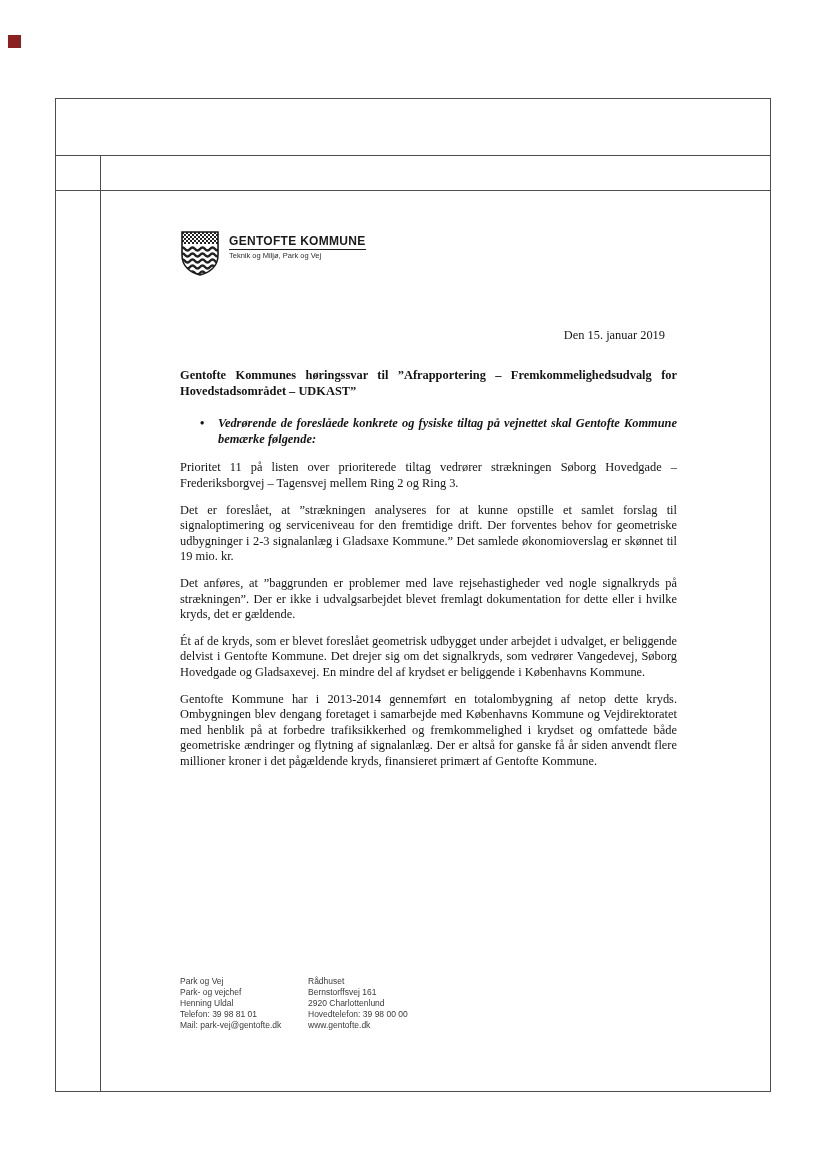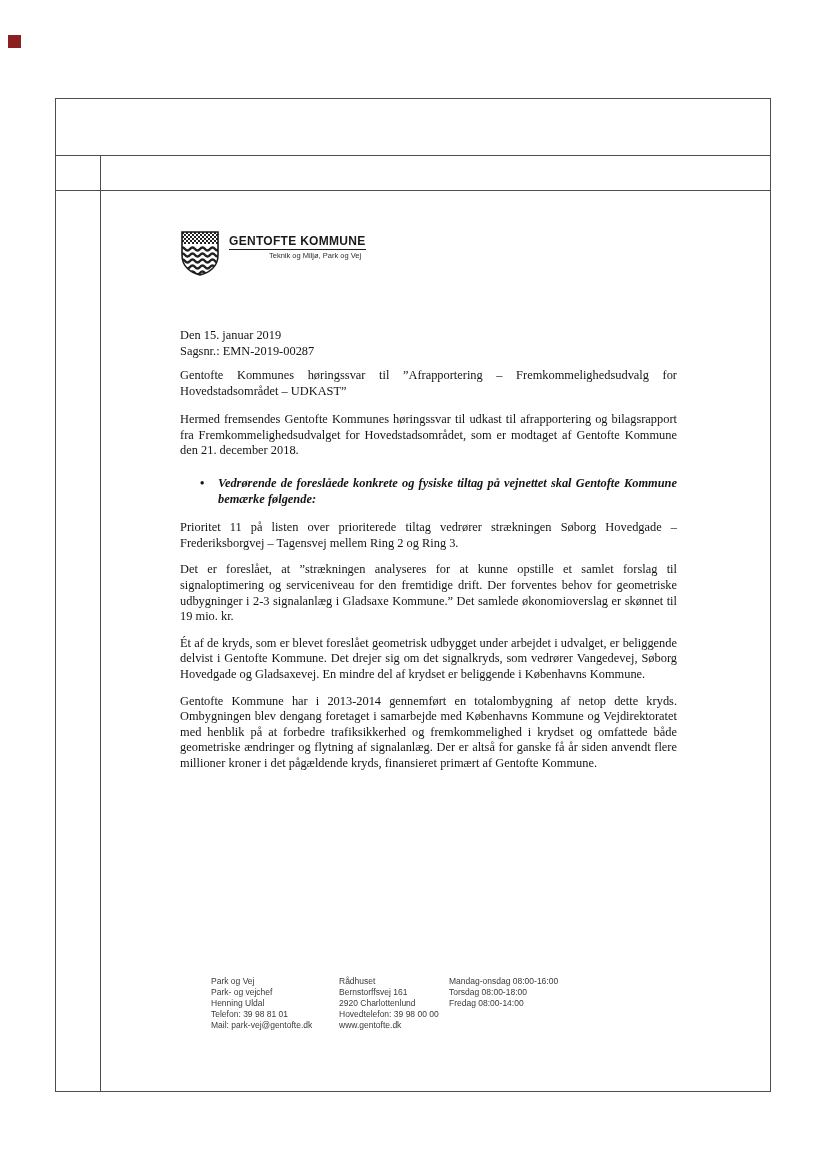--- a/index.html
+++ b/index.html
@@ -47,57 +47,56 @@
     letter-spacing: 0.3px; color: #1a1a1a;
     display: inline-block;
     border-bottom: 1px solid #1a1a1a;
     padding-bottom: 1px;
     text-align: center;
   }
   .org-dept {
     font-family: "Liberation Sans", sans-serif;
     font-size: 7.5px; line-height: 9px; color: #2e2e2e;
     margin-top: 1px;
-    margin-left: 40px;
   }
 
   
   .date-block {
-    position: absolute; left: 80px; top: 138px; width: 497px;
-    text-align: left;
+    position: absolute; left: 68px; top: 138px; width: 497px;
+    text-align: right;
     font-size: 12.4px; line-height: 15.6px;
   }
 
   
   .letter-body {
     position: absolute; left: 80px; top: 178px; width: 497px;
     font-size: 12.4px; line-height: 15.6px;
     text-align: justify;
   }
   .letter-title {
-    font-size: 12.4px; font-weight: normal;
+    font-size: 12.4px; font-weight: bold;
     margin: 0 0 13px 0;
   }
   .letter-body p { margin: 0 0 11px 0; }
   .bullet-item {
     display: flex; margin: 17px 0 13px 0;
     padding-left: 20px; font-weight: bold;
   }
   .bullet-dot { width: 18px; flex: 0 0 18px; }
   .bullet-text { flex: 1; font-style: italic; }
 
   
   .letter-footer {
     position: absolute; left: 80px; top: 786px; width: 560px;
     display: flex;
     font-family: "Liberation Sans", sans-serif;
     font-size: 8.5px; line-height: 11px; color: #3a3a3a;
     text-align: left;
   }
-  .f-col1 { width: 128px; margin-left: 31px; }
+  .f-col1 { width: 128px; }
   .f-col2 { width: 110px; }
   .f-col3 { width: 209px; }
   .f-col4 { flex: 1; }
 </style>
 </head>
 <body>
 
 <div class="corner-mark"></div>
 
 <div class="frame">
@@ -132,54 +131,48 @@
       <path d="M2,2 h36 v23 c0,11 -8,17.5 -18,20 c-10,-2.5 -18,-9 -18,-20 z" fill="none" stroke="#1a1a1a" stroke-width="1.6"></path>
     </svg>
     <div class="logo-text">
       <span class="org-name">GENTOFTE KOMMUNE</span>
       <div class="org-dept">Teknik og Miljø, Park og Vej</div>
     </div>
   </div>
 
   <div class="date-block">
     <div>Den 15. januar 2019</div>
-    <div>Sagsnr.: EMN-2019-00287</div>
   </div>
 
   <div class="letter-body">
     <div class="letter-title">Gentofte Kommunes høringssvar til ”Afrapportering – Fremkommelighedsudvalg for Hovedstadsområdet – UDKAST”</div>
 
-    <p>Hermed fremsendes Gentofte Kommunes høringssvar til udkast til afrapportering og bilagsrapport fra Fremkommelighedsudvalget for Hovedstadsområdet, som er modtaget af Gentofte Kommune den 21. december 2018.</p>
 
     <div class="bullet-item">
       <span class="bullet-dot">•</span>
       <div class="bullet-text">Vedrørende de foreslåede konkrete og fysiske tiltag på vejnettet skal Gentofte Kommune bemærke følgende:</div>
     </div>
 
     <p>Prioritet 11 på listen over prioriterede tiltag vedrører strækningen Søborg Hovedgade – Frederiksborgvej – Tagensvej mellem Ring 2 og Ring 3.</p>
     <p>Det er foreslået, at ”strækningen analyseres for at kunne opstille et samlet forslag til signaloptimering og serviceniveau for den fremtidige drift. Der forventes behov for geometriske udbygninger i 2-3 signalanlæg i Gladsaxe Kommune.” Det samlede økonomioverslag er skønnet til 19 mio. kr.</p>
+    <p>Det anføres, at ”baggrunden er problemer med lave rejsehastigheder ved nogle signalkryds på strækningen”. Der er ikke i udvalgsarbejdet blevet fremlagt dokumentation for dette eller i hvilke kryds, det er gældende.</p>
     <p>Ét af de kryds, som er blevet foreslået geometrisk udbygget under arbejdet i udvalget, er beliggende delvist i Gentofte Kommune. Det drejer sig om det signalkryds, som vedrører Vangedevej, Søborg Hovedgade og Gladsaxevej. En mindre del af krydset er beliggende i Københavns Kommune.</p>
     <p>Gentofte Kommune har i 2013-2014 gennemført en totalombygning af netop dette kryds. Ombygningen blev dengang foretaget i samarbejde med Københavns Kommune og Vejdirektoratet med henblik på at forbedre trafiksikkerhed og fremkommelighed i krydset og omfattede både geometriske ændringer og flytning af signalanlæg. Der er altså for ganske få år siden anvendt flere millioner kroner i det pågældende kryds, finansieret primært af Gentofte Kommune.</p>
   </div>
 
   <div class="letter-footer">
     <div class="f-col1">
       <div>Park og Vej</div>
       <div>Park- og vejchef</div>
       <div>Henning Uldal</div>
       <div>Telefon: 39 98 81 01</div>
       <div>Mail: park-vej@gentofte.dk</div>
     </div>
     <div class="f-col2">
       <div>Rådhuset</div>
       <div>Bernstorffsvej 161</div>
       <div>2920 Charlottenlund</div>
       <div>Hovedtelefon: 39 98 00 00</div>
       <div>www.gentofte.dk</div>
     </div>
-    <div class="f-col3">
-      <div>Mandag-onsdag 08:00-16:00</div>
-      <div>Torsdag 08:00-18:00</div>
-      <div>Fredag 08:00-14:00</div>
-    </div>
   </div>
 
 </div>
 
 </body></html>

